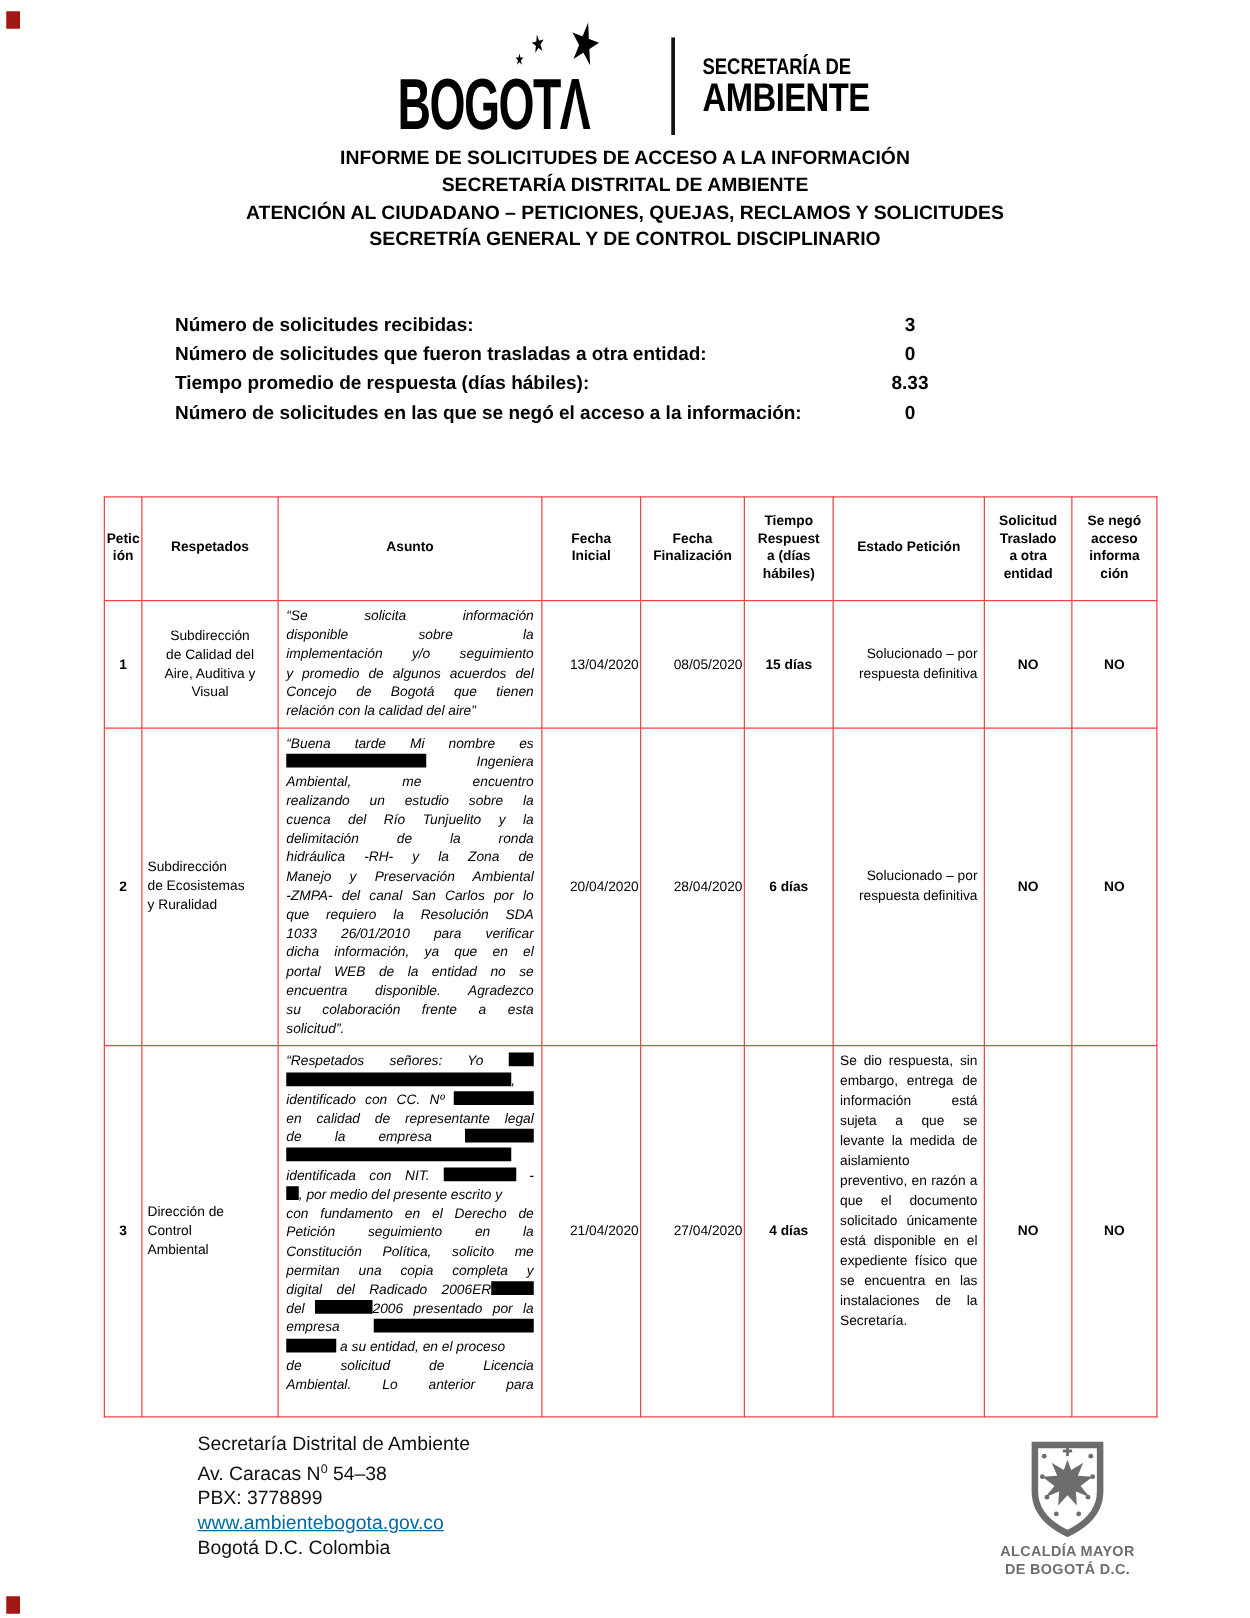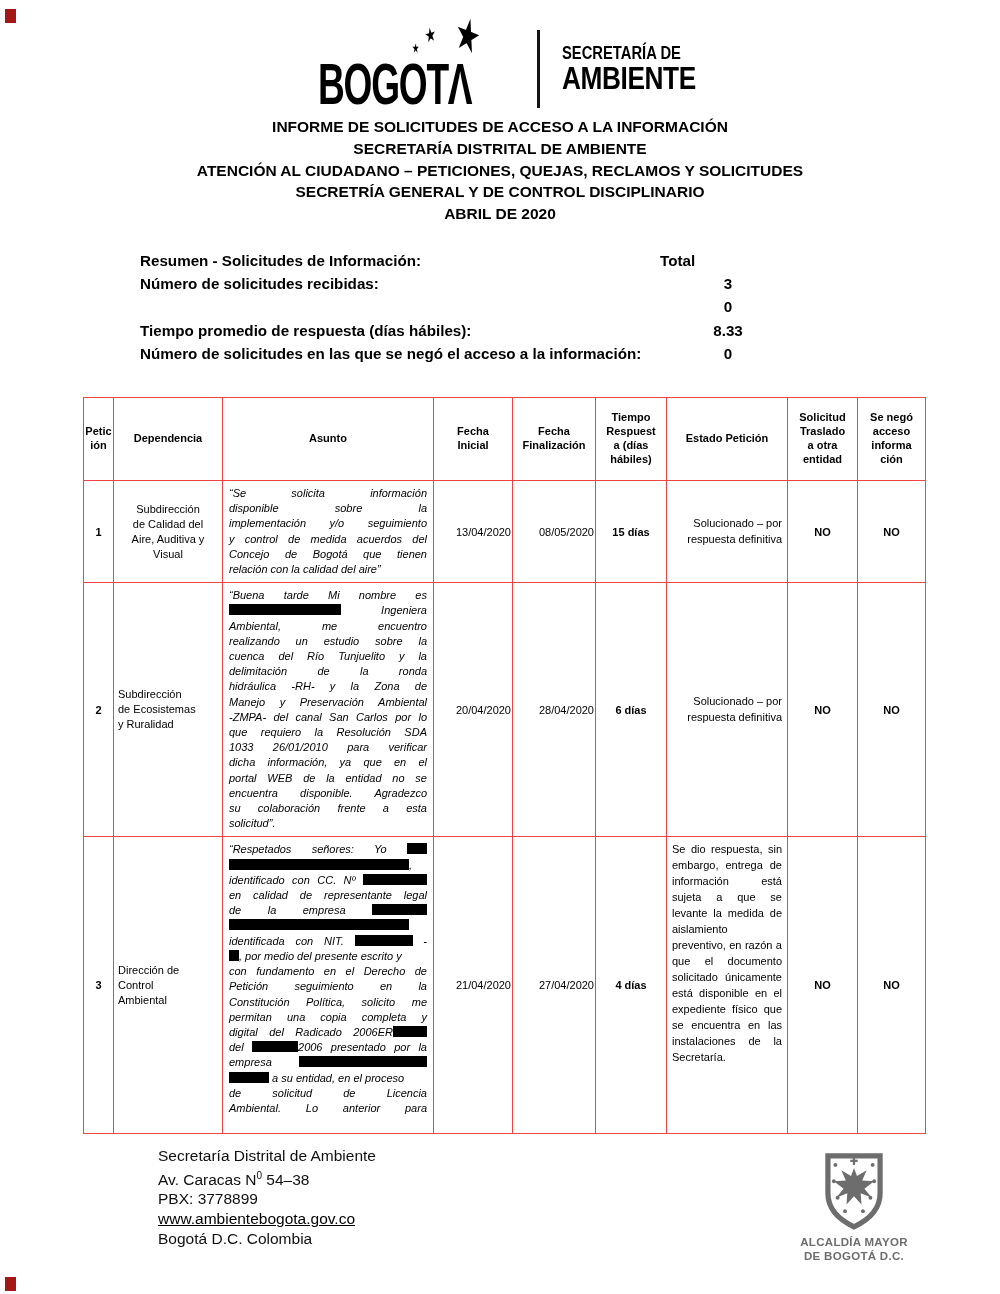--- a/index.html
+++ b/index.html
@@ -51,21 +51,21 @@
   td.fecha{text-align:right;vertical-align:middle;}
   td.tiempo{text-align:center;vertical-align:middle;font-weight:bold;}
   td.estado-center{text-align:right;vertical-align:middle;line-height:15.5px;padding:2px 5px;}
   td.estado-justify{text-align:justify;vertical-align:top;line-height:16px;padding:4px 5px;}
   td.no-cell{text-align:center;vertical-align:middle;font-weight:bold;}
 
   
   #footer-address{position:absolute;left:158px;top:1146px;font-size:15.5px;
                   line-height:19.6px;color:#101010;}
   #footer-address sup{font-size:10px;}
-  #website-link{color:#000000;text-decoration:underline;}
+  #website-link{color:#0369a1;text-decoration:underline;}
   #crest{position:absolute;left:795px;top:1150px;width:118px;text-align:center;color:#6d6d6d;}
   #crest svg{display:block;margin:0 auto;}
   .crest-caption{font-weight:bold;font-size:11.5px;line-height:13.5px;
                  letter-spacing:0.3px;margin-top:4px;color:#6d6d6d;}
 </style>
 </head>
 <body>
 
 <div id="mark-top" class="corner-mark"></div>
 <div id="mark-bottom" class="corner-mark"></div>
@@ -82,40 +82,38 @@
     <div class="dept-l1">SECRETARÍA DE</div>
     <div class="dept-l2">AMBIENTE</div>
   </div>
 </div>
 
 <div id="title-block">
     <div>INFORME DE SOLICITUDES DE ACCESO A LA INFORMACIÓN</div>
     <div>SECRETARÍA DISTRITAL DE AMBIENTE</div>
     <div>ATENCIÓN AL CIUDADANO – PETICIONES, QUEJAS, RECLAMOS Y SOLICITUDES</div>
     <div>SECRETRÍA GENERAL Y DE CONTROL DISCIPLINARIO</div>
-    <div>ABRIL DE 2020</div>
   </div>
 
 <div id="summary">
-    <div class="summary-row"><span class="summary-label">Resumen - Solicitudes de Información:</span><span class="summary-value total">Total</span></div>
     <div class="summary-row"><span class="summary-label">Número de solicitudes recibidas:</span><span class="summary-value num">3</span></div>
-    <div class="summary-row"><span class="summary-value num">0</span></div>
+    <div class="summary-row"><span class="summary-label">Número de solicitudes que fueron trasladas a otra entidad:</span><span class="summary-value num">0</span></div>
     <div class="summary-row"><span class="summary-label">Tiempo promedio de respuesta (días hábiles):</span><span class="summary-value num">8.33</span></div>
     <div class="summary-row"><span class="summary-label">Número de solicitudes en las que se negó el acceso a la información:</span><span class="summary-value num">0</span></div>
   </div>
 
 <table id="sol-table">
   <thead>
       <tr style="height: 83px;">
         <th style="width: 27px;">
           <div>Petic</div>
           <div>ión</div>
         </th>
         <th style="width: 106px;">
-          <div>Dependencia</div>
+          <div>Respetados</div>
         </th>
         <th style="width: 208px;">
           <div>Asunto</div>
         </th>
         <th style="width: 76px;">
           <div>Fecha</div>
           <div>Inicial</div>
         </th>
         <th style="width: 80px;">
           <div>Fecha</div>
@@ -150,21 +148,21 @@
         <td class="dependencia dep-center">
           <div>Subdirección</div>
           <div>de Calidad del</div>
           <div>Aire, Auditiva y</div>
           <div>Visual</div>
         </td>
         <td class="asunto">
           <div class="asunto-line">“Se solicita información</div>
           <div class="asunto-line">disponible sobre la</div>
           <div class="asunto-line">implementación y/o seguimiento</div>
-          <div class="asunto-line">y control de medida acuerdos del</div>
+          <div class="asunto-line">y promedio de algunos acuerdos del</div>
           <div class="asunto-line">Concejo de Bogotá que tienen</div>
           <div class="asunto-line last">relación con la calidad del aire”</div>
         </td>
         <td class="fecha">13/04/2020</td>
         <td class="fecha">08/05/2020</td>
         <td class="tiempo">15 días</td>
         <td class="estado-center">Solucionado – por respuesta definitiva</td>
         <td class="no-cell">NO</td>
         <td class="no-cell">NO</td>
       </tr>

